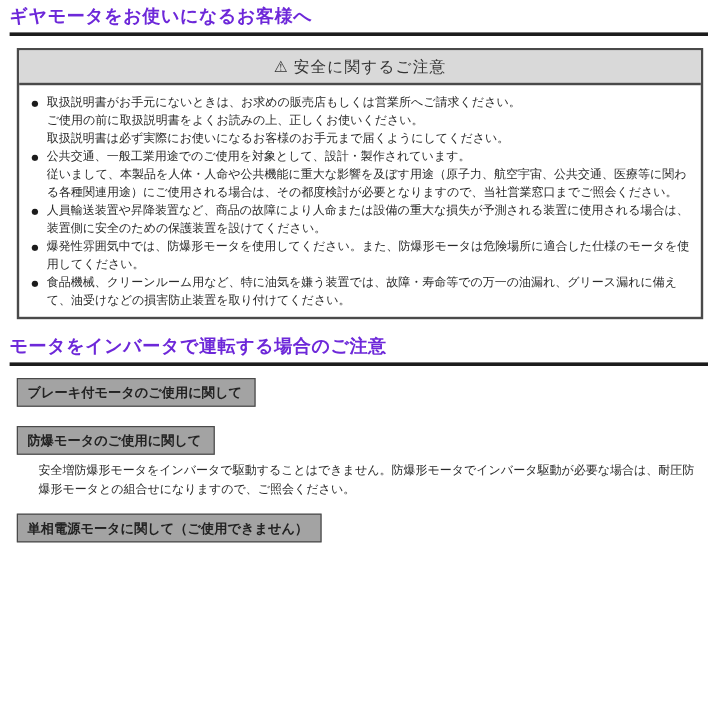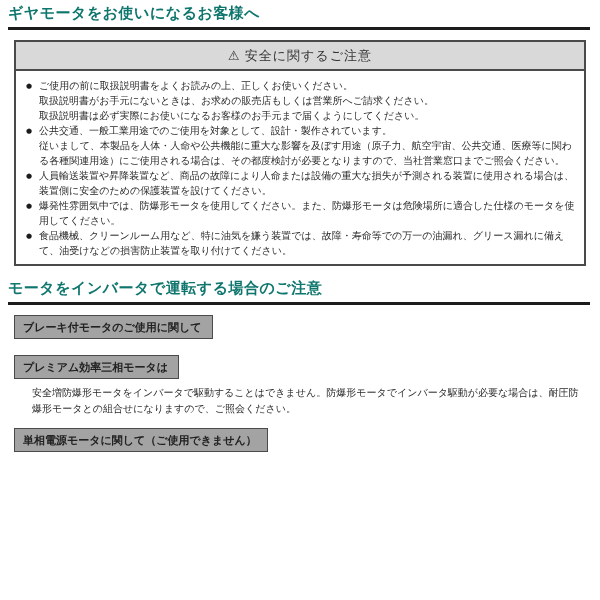--- a/index.html
+++ b/index.html
@@ -21,21 +21,21 @@
   .title-block {
     border-bottom: 3px solid #1c1c1c;
     padding-bottom: 4px;
     margin: 0 0 0 0;
   }
   .doc-title {
     font-size: 15px;
     font-weight: bold;
     margin: 0;
     letter-spacing: 0.5px;
-    color: #0f766e;
+    color: #6d28d9;
   }
   .safety-box {
     margin: 10px 4px 0 6px;
     border: 2px solid #4a4a4a;
     background: #ffffff;
   }
   .safety-header {
     background: #d9d9d9;
     border-bottom: 2px solid #4a4a4a;
     text-align: center;
@@ -103,22 +103,22 @@
     <h1 class="doc-title">ギヤモータをお使いになるお客様へ</h1>
   </div>
 
   <div class="safety-box">
     <div class="safety-header">
       <span class="warning-icon">⚠</span><span>安全に関するご注意</span>
     </div>
     <div class="safety-content">
       <ul class="safety-list">
         <li>
+          <div>取扱説明書がお手元にないときは、お求めの販売店もしくは営業所へご請求ください。</div>
           <div>ご使用の前に取扱説明書をよくお読みの上、正しくお使いください。</div>
-          <div>取扱説明書がお手元にないときは、お求めの販売店もしくは営業所へご請求ください。</div>
           <div>取扱説明書は必ず実際にお使いになるお客様のお手元まで届くようにしてください。</div>
         </li>
         <li>
           <div>公共交通、一般工業用途でのご使用を対象として、設計・製作されています。</div>
           <div>従いまして、本製品を人体・人命や公共機能に重大な影響を及ぼす用途（原子力、航空宇宙、公共交通、医療等に関わる各種関連用途）にご使用される場合は、その都度検討が必要となりますので、当社営業窓口までご照会ください。</div>
         </li>
         <li>
           <div>人員輸送装置や昇降装置など、商品の故障により人命または設備の重大な損失が予測される装置に使用される場合は、装置側に安全のための保護装置を設けてください。</div>
         </li>
         <li>
@@ -133,21 +133,21 @@
 
   <div class="section2-block">
     <h1 class="doc-title">モータをインバータで運転する場合のご注意</h1>
   </div>
 
   <div>
     <div class="sub-heading">ブレーキ付モータのご使用に関して</div>
   </div>
 
   <div>
-    <div class="sub-heading">プレミアム効率三相モータは</div>
+    <div class="sub-heading">防爆モータのご使用に関して</div>
     <p class="sub-body">安全増防爆形モータをインバータで駆動することはできません。防爆形モータでインバータ駆動が必要な場合は、耐圧防爆形モータとの組合せになりますので、ご照会ください。</p>
   </div>
 
 
   <div>
     <div class="sub-heading">単相電源モータに関して（ご使用できません）</div>
     
   </div>
 
 </div>

